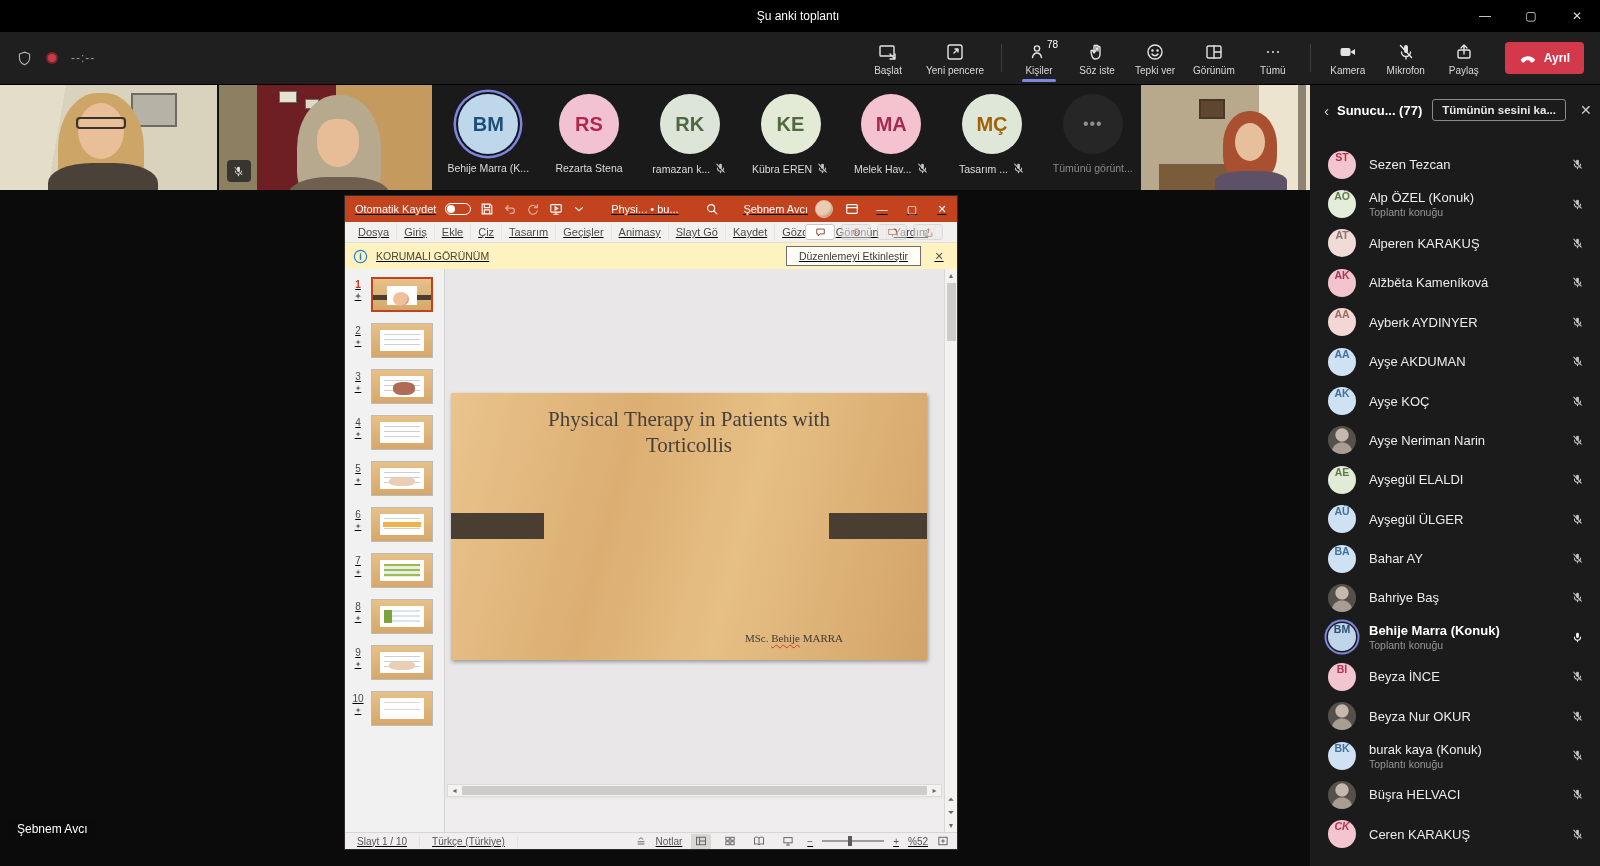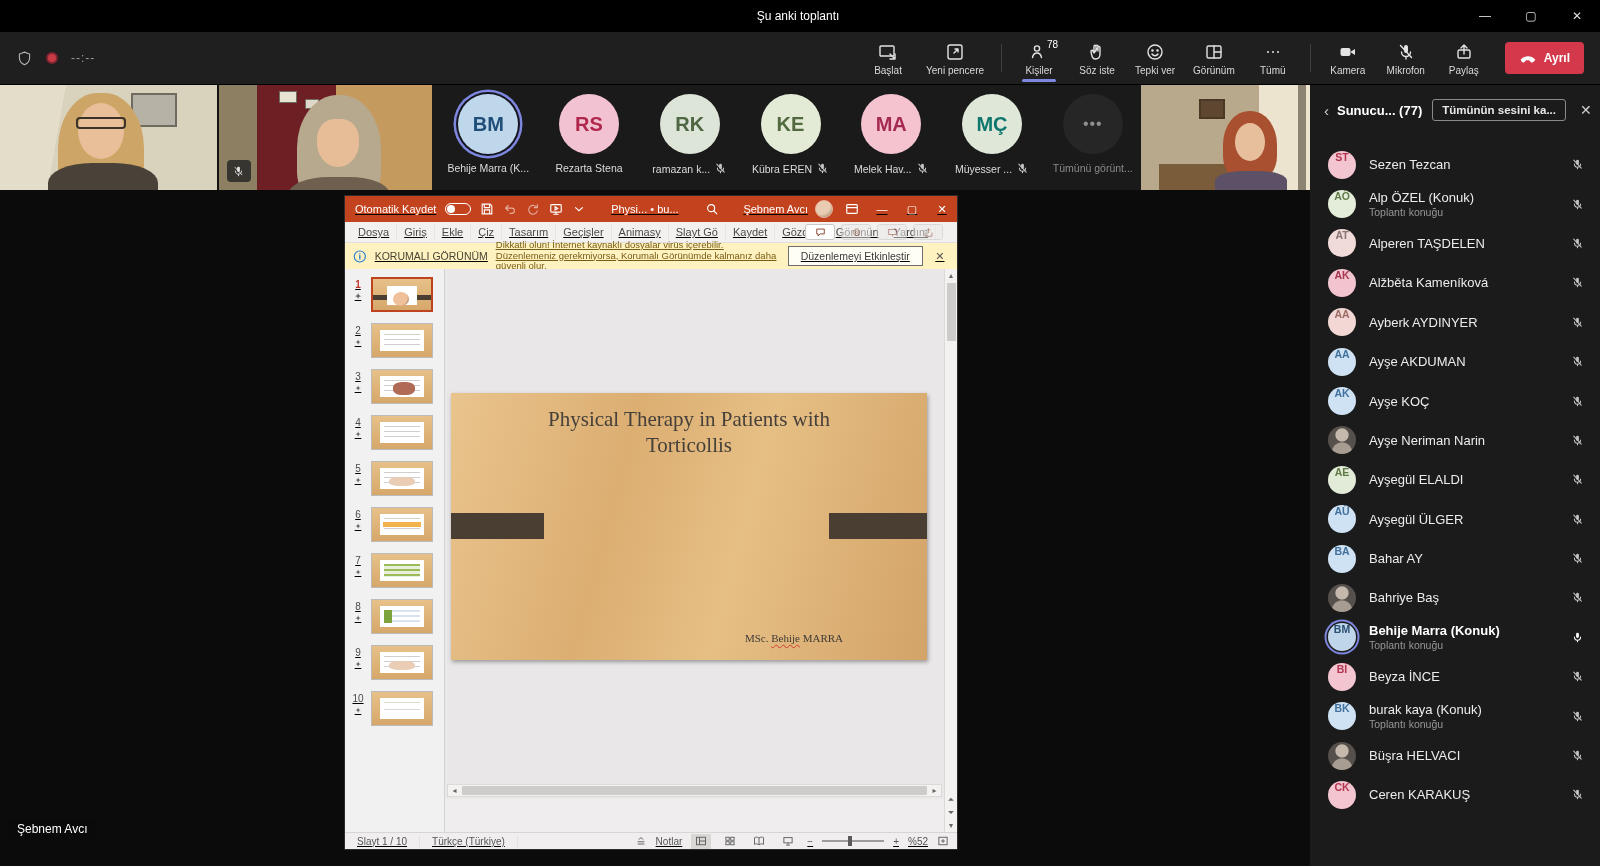--- a/index.html
+++ b/index.html
@@ -405,25 +405,25 @@
             <span>Melek Hav...</span>
             <svg viewBox="0 0 16 16" class="mic">
               <rect x="6.3" y="2" width="3.4" height="6.5" rx="1.7" class="micfill"></rect>
               <path d="M4.2 7.5c0 2.2 1.7 3.8 3.8 3.8s3.8-1.6 3.8-3.8M8 11.3v2" class="micpath"></path>
               <line x1="3.4" y1="2.6" x2="12.6" y2="12.4" class="micpath"></line>
             </svg>
           </div>
         </div>
 
         <div class="av-cell">
-          <div class="av-circle" style="background-color: rgb(223, 232, 216); color: #0f766e;">
+          <div class="av-circle" style="background-color: rgb(223, 232, 216); color: #a16207;">
             <span>MÇ</span>
           </div>
           <div class="av-label">
-            <span>Müyesser ...</span>
+            <span>Tasarım ...</span>
             <svg viewBox="0 0 16 16" class="mic">
               <rect x="6.3" y="2" width="3.4" height="6.5" rx="1.7" class="micfill"></rect>
               <path d="M4.2 7.5c0 2.2 1.7 3.8 3.8 3.8s3.8-1.6 3.8-3.8M8 11.3v2" class="micpath"></path>
               <line x1="3.4" y1="2.6" x2="12.6" y2="12.4" class="micpath"></line>
             </svg>
           </div>
         </div>
       </div>
     <div class="avatars" style="width:auto;flex:none;background:#1a1a1a;padding:9px 4px 0 0;">
       <div class="av-cell">
@@ -542,21 +542,20 @@
             </svg>
           </span>
       </div>
 
       <div class="ppt-protect" style="background-color: rgb(253, 242, 192);">
         <svg viewBox="0 0 16 16" width="15" height="15">
             <circle cx="8" cy="8" r="6.5" fill="none" stroke="#2b7cd3" stroke-width="1.3"></circle>
             <path d="M8 5v.2M8 7v4" stroke="#2b7cd3" stroke-width="1.6" stroke-linecap="round"></path>
           </svg>
         <span class="pv-label">KORUMALI GÖRÜNÜM</span>
-        <span class="pv-msg">Dikkatli olun! İnternet kaynaklı dosyalar virüs içerebilir. Düzenlemeniz gerekmiyorsa, Korumalı Görünümde kalmanız daha güvenli olur.</span>
         <span class="pv-btn">Düzenlemeyi Etkinleştir</span>
         <span class="pv-x">✕</span>
       </div>
 
       <div class="ppt-body">
         <div class="thumbs">
 
             <div class="thumb sel v1">
               <div class="numcol">
                 <span class="num">1</span>
@@ -783,21 +782,21 @@
             <line x1="3.4" y1="2.6" x2="12.6" y2="12.4" class="micpath"></line>
           </svg>
 
         </div>
 
         <div class="prow">
           <div class="pav" style="background-color: rgb(240, 219, 216); color: rgb(138, 114, 112);">
             <span>AT</span>
           </div>
           <div class="ptxt">
-            <div class="pname">Alperen TAŞDELEN</div>
+            <div class="pname">Alperen KARAKUŞ</div>
 
           </div>
           <svg viewBox="0 0 16 16" width="15" height="15" class="mic">
             <rect x="6.3" y="2" width="3.4" height="6.5" rx="1.7" class="micfill"></rect>
             <path d="M4.2 7.5c0 2.2 1.7 3.8 3.8 3.8s3.8-1.6 3.8-3.8M8 11.3v2" class="micpath"></path>
             <line x1="3.4" y1="2.6" x2="12.6" y2="12.4" class="micpath"></line>
           </svg>
 
         </div>
 
@@ -969,20 +968,35 @@
 
           </div>
           <svg viewBox="0 0 16 16" width="15" height="15" class="mic">
             <rect x="6.3" y="2" width="3.4" height="6.5" rx="1.7" class="micfill"></rect>
             <path d="M4.2 7.5c0 2.2 1.7 3.8 3.8 3.8s3.8-1.6 3.8-3.8M8 11.3v2" class="micpath"></path>
             <line x1="3.4" y1="2.6" x2="12.6" y2="12.4" class="micpath"></line>
           </svg>
 
         </div>
 
+        <div class="prow">
+          <div class="pav photo">
+            <span></span>
+          </div>
+          <div class="ptxt">
+            <div class="pname">Beyza Nur OKUR</div>
+
+          </div>
+          <svg viewBox="0 0 16 16" width="15" height="15" class="mic">
+            <rect x="6.3" y="2" width="3.4" height="6.5" rx="1.7" class="micfill"></rect>
+            <path d="M4.2 7.5c0 2.2 1.7 3.8 3.8 3.8s3.8-1.6 3.8-3.8M8 11.3v2" class="micpath"></path>
+            <line x1="3.4" y1="2.6" x2="12.6" y2="12.4" class="micpath"></line>
+          </svg>
+
+        </div>
 
         <div class="prow">
           <div class="pav" style="background-color: rgb(207, 226, 243); color: rgb(65, 113, 156);">
             <span>BK</span>
           </div>
           <div class="ptxt">
             <div class="pname">burak kaya (Konuk)</div>
             <div class="psub">Toplantı konuğu</div>
           </div>
           <svg viewBox="0 0 16 16" width="15" height="15" class="mic">
@@ -1003,21 +1017,21 @@
           </div>
           <svg viewBox="0 0 16 16" width="15" height="15" class="mic">
             <rect x="6.3" y="2" width="3.4" height="6.5" rx="1.7" class="micfill"></rect>
             <path d="M4.2 7.5c0 2.2 1.7 3.8 3.8 3.8s3.8-1.6 3.8-3.8M8 11.3v2" class="micpath"></path>
             <line x1="3.4" y1="2.6" x2="12.6" y2="12.4" class="micpath"></line>
           </svg>
 
         </div>
 
         <div class="prow">
-          <div class="pav" style="background-color: rgb(243, 197, 209); color: rgb(179, 52, 79);">
+          <div class="pav" style="background-color: rgb(243, 197, 209); color: rgb(179, 52, 79); font-style: italic;">
             <span>CK</span>
           </div>
           <div class="ptxt">
             <div class="pname">Ceren KARAKUŞ</div>
 
           </div>
           <svg viewBox="0 0 16 16" width="15" height="15" class="mic">
             <rect x="6.3" y="2" width="3.4" height="6.5" rx="1.7" class="micfill"></rect>
             <path d="M4.2 7.5c0 2.2 1.7 3.8 3.8 3.8s3.8-1.6 3.8-3.8M8 11.3v2" class="micpath"></path>
             <line x1="3.4" y1="2.6" x2="12.6" y2="12.4" class="micpath"></line>

